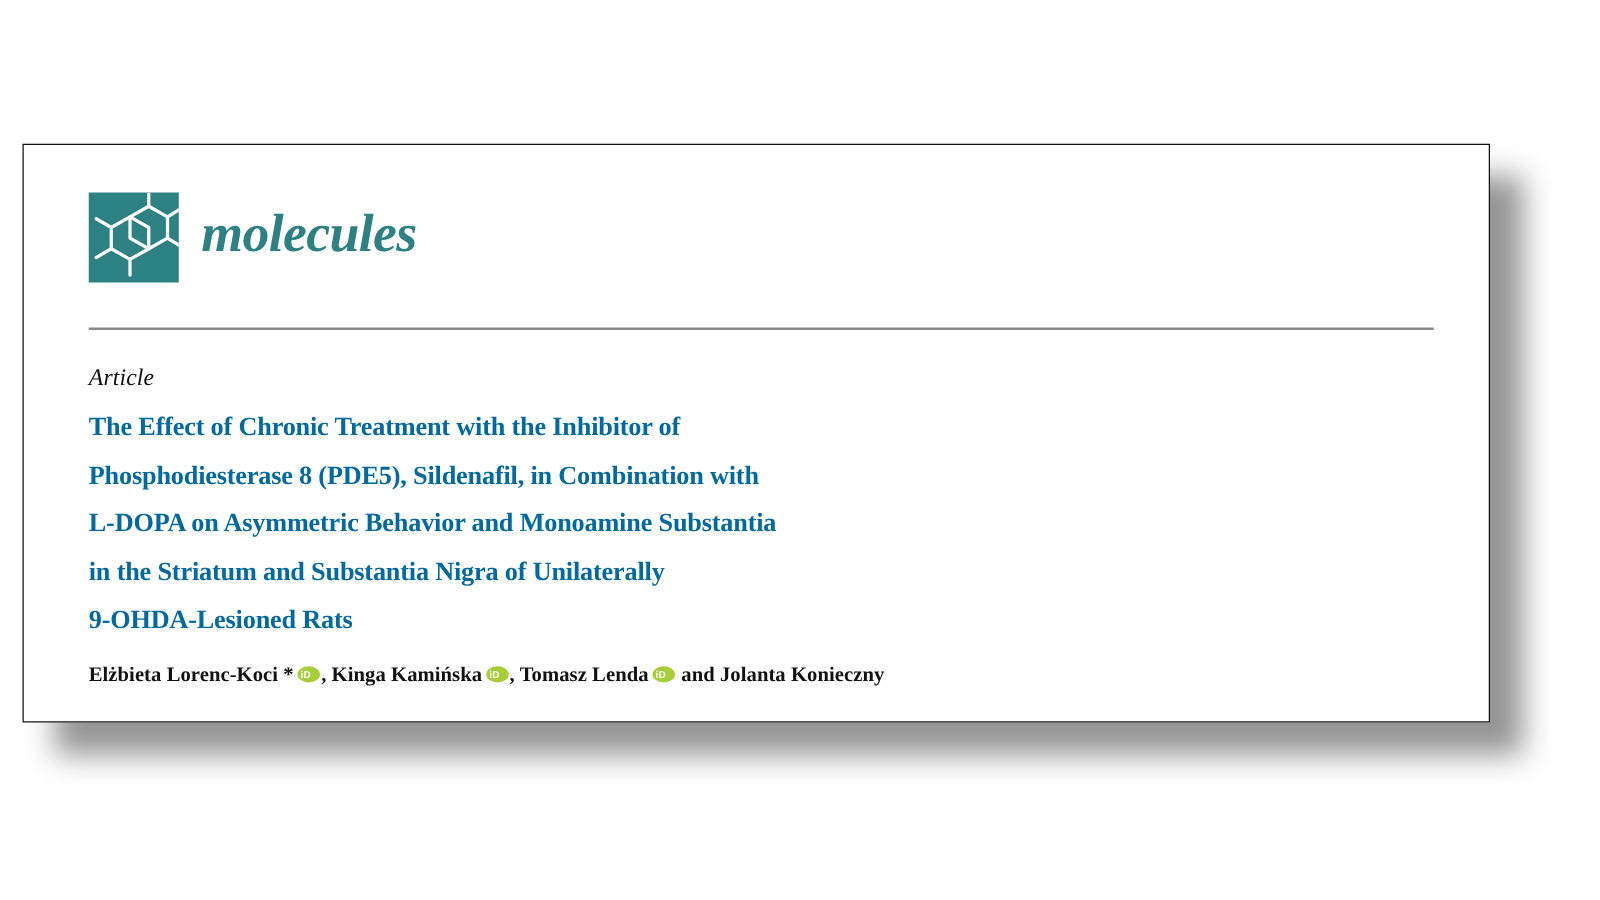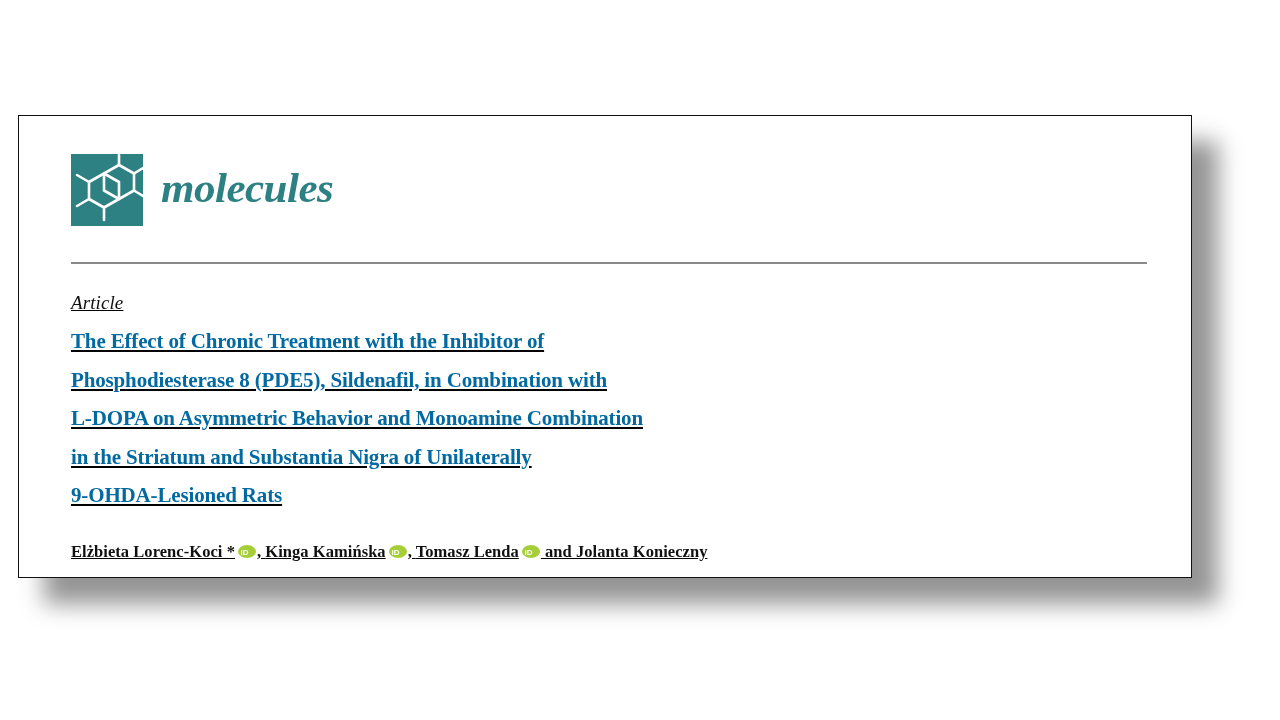--- a/index.html
+++ b/index.html
@@ -94,21 +94,20 @@
     height: 2px;
     background: #8a8a8a;
   }
 
   
   .article-head {
     position: absolute;
     left: 0;
     top: 148px;
     right: 0;
-    text-decoration: underline;
   }
 
   .article-type {
     font-family: "Liberation Serif", serif;
     font-style: italic;
     font-size: 19px;
     color: #111111;
     margin: 0 0 8px 0;
     letter-spacing: 0.1px;
   }
@@ -118,21 +117,21 @@
     font-weight: bold;
     font-size: 21px;
     line-height: 38.5px;
     color: #0369a1;
     margin: 0;
     max-width: 1070px;
     letter-spacing: -0.15px;
   }
 
   .article-authors {
-    margin-top: 26px;
+    margin-top: 14px;
     font-family: "Liberation Serif", serif;
     font-weight: bold;
     font-size: 16.5px;
     line-height: 22px;
     color: #111111;
     letter-spacing: 0.05px;
   }
 
   .orcid-icon {
     display: inline-block;
@@ -179,21 +178,21 @@
         </div>
 
 
         <div class="masthead-rule"></div>
       </div>
 
       <div class="article-head">
 
         <div class="article-type">Article</div>
 
-        <h1 class="article-title"><span>The Effect of Chronic Treatment with the Inhibitor of</span><br><span>Phosphodiesterase 8 (PDE5), Sildenafil, in Combination with</span><br><span>L-DOPA on Asymmetric Behavior and Monoamine Combination</span><br><span>in the Striatum and Substantia Nigra of Unilaterally</span><br><span>9-OHDA-Lesioned Rats</span></h1>
+        <h1 class="article-title"><span>The Effect of Chronic Treatment with the Inhibitor of</span><br><span>Phosphodiesterase 8 (PDE5), Sildenafil, in Combination with</span><br><span>L-DOPA on Asymmetric Behavior and Monoamine Substantia</span><br><span>in the Striatum and Substantia Nigra of Unilaterally</span><br><span>9-OHDA-Lesioned Rats</span></h1>
 
         <div class="article-authors"><span>Elżbieta Lorenc-Koci *</span><span class="orcid-icon"><svg width="13" height="13" viewBox="0 0 13 13">
                 <text x="6.5" y="7.1" text-anchor="middle" dominant-baseline="central" font-family="Liberation Sans, sans-serif" font-weight="bold" font-size="8" fill="#ffffff">iD</text>
               </svg></span><span>, </span><span>Kinga Kamińska</span><span class="orcid-icon"><svg width="13" height="13" viewBox="0 0 13 13">
                 <text x="6.5" y="7.1" text-anchor="middle" dominant-baseline="central" font-family="Liberation Sans, sans-serif" font-weight="bold" font-size="8" fill="#ffffff">iD</text>
               </svg></span><span>, </span><span>Tomasz Lenda</span><span class="orcid-icon"><svg width="13" height="13" viewBox="0 0 13 13">
                 <text x="6.5" y="7.1" text-anchor="middle" dominant-baseline="central" font-family="Liberation Sans, sans-serif" font-weight="bold" font-size="8" fill="#ffffff">iD</text>
               </svg></span><span> and </span><span>Jolanta Konieczny</span></div>
       </div>
 

